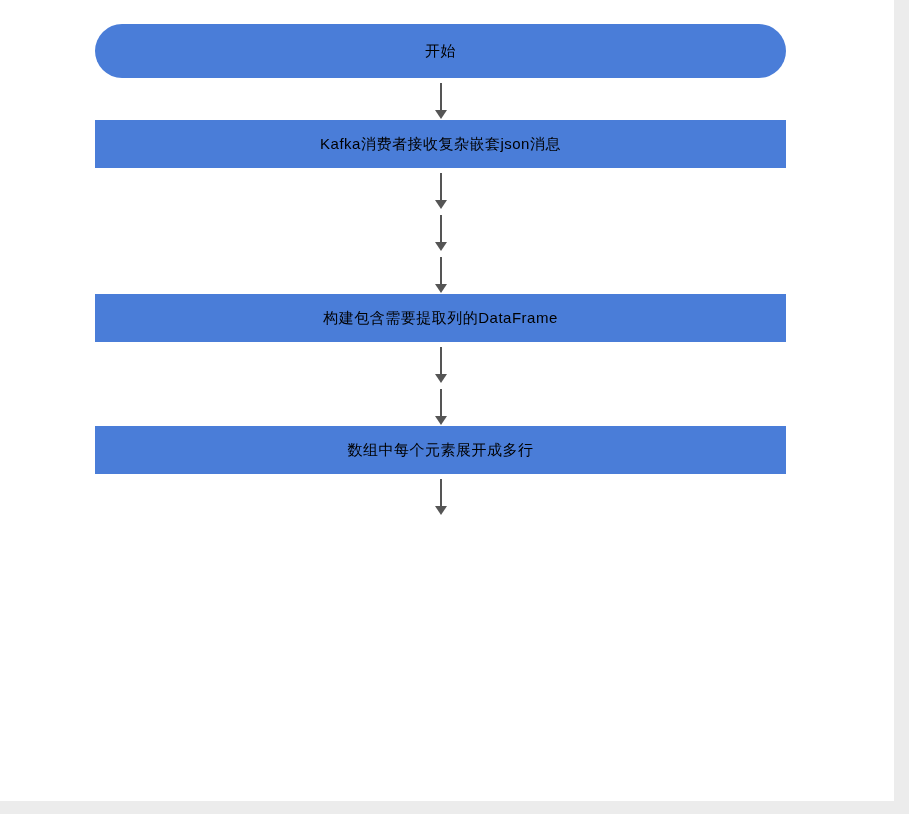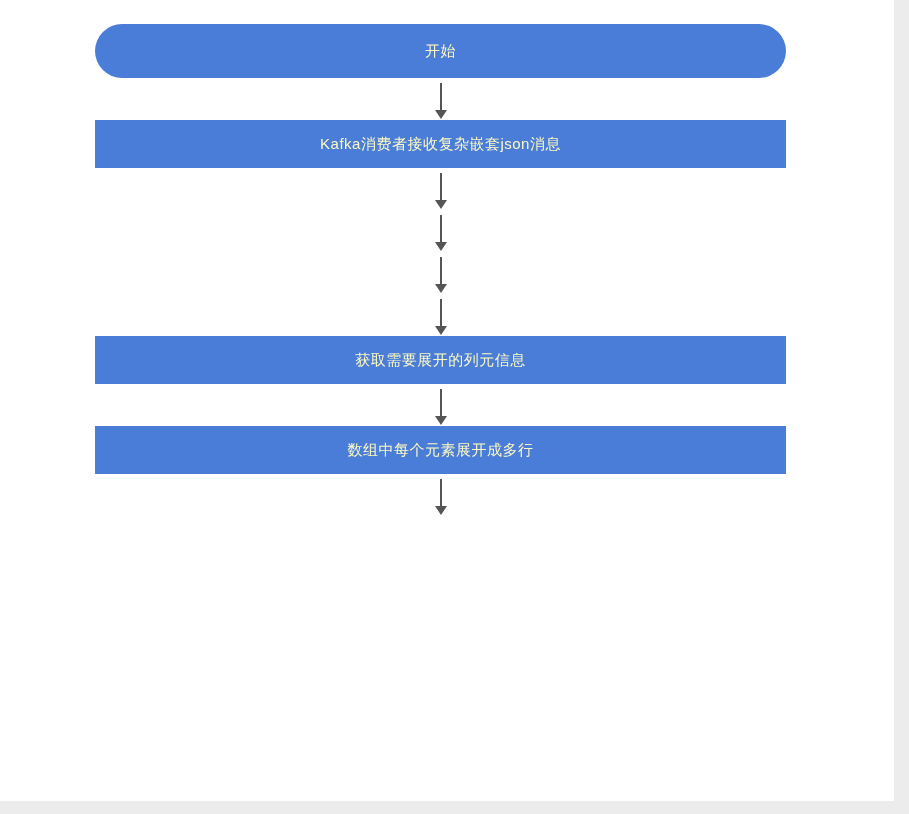--- a/index.html
+++ b/index.html
@@ -23,21 +23,21 @@
     top: 24px;
     left: 95px;
     width: 691px;
     display: flex;
     flex-direction: column;
     align-items: center;
   }
   .node {
     width: 100%;
     background: var(--accent, #4a7dd8);
-    color: #fef9c3;
+    color: #000000;
     display: flex;
     align-items: center;
     justify-content: center;
     font-size: 15px;
     letter-spacing: 0.5px;
     text-align: center;
   }
   .node.terminator {
     height: 54px;
     border-radius: 27px;
@@ -96,29 +96,29 @@
       <div class="shaft"></div>
       <div class="head"></div>
     </div>
 
 
     <div class="arrow">
       <div class="shaft"></div>
       <div class="head"></div>
     </div>
 
+    <div class="node process">
+      <span>构建包含需要提取列的DataFrame</span>
+    </div>
 
     <div class="arrow">
       <div class="shaft"></div>
       <div class="head"></div>
     </div>
 
-    <div class="node process">
-      <span>获取需要展开的列元信息</span>
-    </div>
 
     <div class="arrow">
       <div class="shaft"></div>
       <div class="head"></div>
     </div>
 
     <div class="node process">
       <span>数组中每个元素展开成多行</span>
     </div>
 

